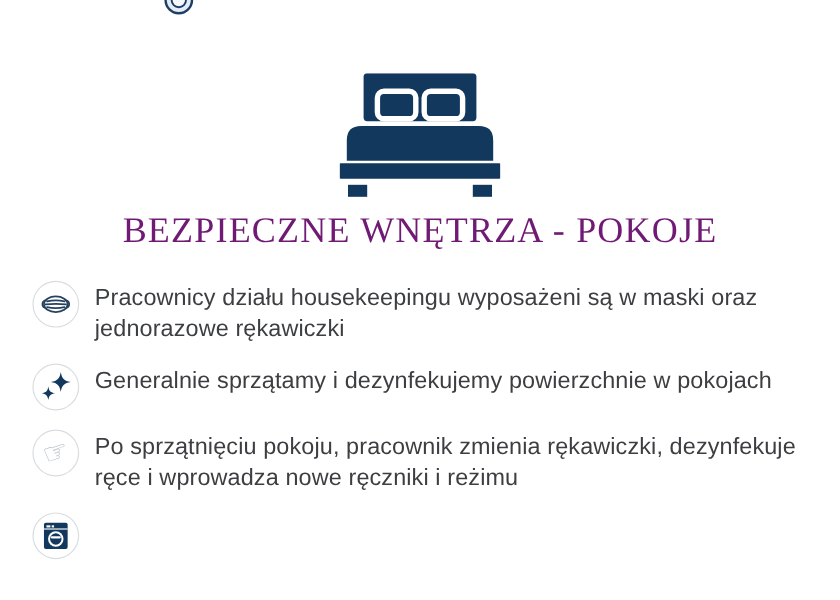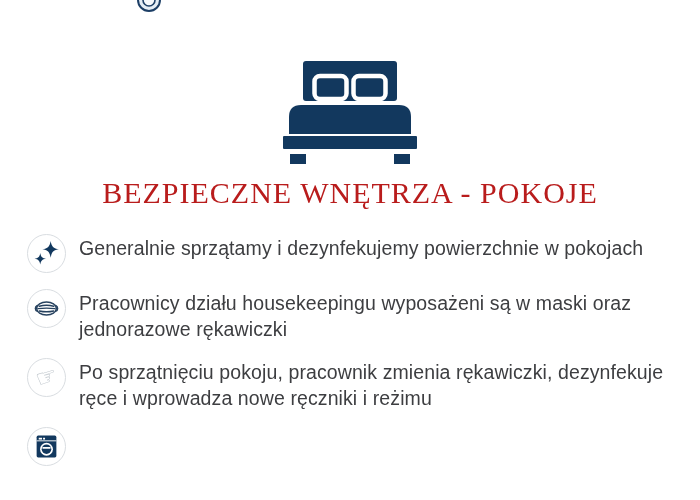--- a/index.html
+++ b/index.html
@@ -5,21 +5,21 @@
   html,body{margin:0;padding:0;background:#ffffff;}
   .canvas{
     position:relative;width:700px;height:500px;background:#ffffff;overflow:hidden;
     font-family:"Liberation Sans",sans-serif;
   }
   .partial-ring{position:absolute;left:136px;top:-13px;width:26px;height:26px;}
   .bed{position:absolute;left:283px;top:61px;width:134px;height:104px;}
   .title{
     position:absolute;top:176px;left:0;width:700px;text-align:center;
     font-family:"Liberation Serif",serif;font-weight:400;
-    font-size:30px;letter-spacing:1px;color:#b91c1c;white-space:nowrap;
+    font-size:30px;letter-spacing:1px;color:#701a75;white-space:nowrap;
   }
   .list{position:absolute;top:234px;left:27px;width:650px;display:flex;flex-direction:column;gap:16px;}
   .row{display:flex;align-items:flex-start;gap:13px;}
   .icon-circle{
     width:39px;height:39px;border-radius:50%;border:1.5px solid #d9dde1;
     box-sizing:border-box;flex:0 0 auto;display:flex;align-items:center;justify-content:center;
     background:#ffffff;
   }
   .row-text{
     font-size:19.5px;line-height:26px;color:#3d3e41;max-width:588px;padding-top:1px;
@@ -49,40 +49,40 @@
     <rect x="7" y="93" width="16" height="10" fill="#12385e"></rect>
     <rect x="111" y="93" width="16" height="10" fill="#12385e"></rect>
   </svg>
 
   <div class="title">BEZPIECZNE WNĘTRZA - POKOJE</div>
 
   <div class="list">
 
     <div class="row">
       <div class="icon-circle">
-        <svg viewBox="0 0 26 26" width="27" height="27" aria-hidden="true">
-          <path fill="#12385e" d="M17 1 C17.9 6.4 19.6 8.1 25 9 C19.6 9.9 17.9 11.6 17 17 C16.1 11.6 14.4 9.9 9 9 C14.4 8.1 16.1 6.4 17 1 Z"></path>
-          <path fill="#12385e" d="M7 12.5 C7.6 16.2 8.8 17.4 12.5 18 C8.8 18.6 7.6 19.8 7 23.5 C6.4 19.8 5.2 18.6 1.5 18 C5.2 17.4 6.4 16.2 7 12.5 Z"></path>
-        </svg>
-      </div>
-      <div class="row-text">Generalnie sprzątamy i dezynfekujemy powierzchnie w pokojach</div>
-    </div>
-
-    <div class="row">
-      <div class="icon-circle">
         <svg viewBox="0 0 26 26" width="27" height="27" fill="none" stroke="#27425f" stroke-width="1.4" stroke-linecap="round" aria-hidden="true">
           <ellipse cx="13" cy="13" rx="9.5" ry="6.3"></ellipse>
           <path d="M4.2 10 C1.6 11 1.6 15 4.3 15.8"></path>
           <path d="M21.8 10 C24.4 11 24.4 15 21.7 15.8"></path>
           <path d="M6 10.8 Q13 9 20 10.8"></path>
           <path d="M4.8 13.1 Q13 12.2 21.2 13.1"></path>
           <path d="M6 15.4 Q13 17 20 15.4"></path>
         </svg>
       </div>
       <div class="row-text">Pracownicy działu housekeepingu wyposażeni są w maski oraz jednorazowe rękawiczki</div>
+    </div>
+
+    <div class="row">
+      <div class="icon-circle">
+        <svg viewBox="0 0 26 26" width="27" height="27" aria-hidden="true">
+          <path fill="#12385e" d="M17 1 C17.9 6.4 19.6 8.1 25 9 C19.6 9.9 17.9 11.6 17 17 C16.1 11.6 14.4 9.9 9 9 C14.4 8.1 16.1 6.4 17 1 Z"></path>
+          <path fill="#12385e" d="M7 12.5 C7.6 16.2 8.8 17.4 12.5 18 C8.8 18.6 7.6 19.8 7 23.5 C6.4 19.8 5.2 18.6 1.5 18 C5.2 17.4 6.4 16.2 7 12.5 Z"></path>
+        </svg>
+      </div>
+      <div class="row-text">Generalnie sprzątamy i dezynfekujemy powierzchnie w pokojach</div>
     </div>
 
     <div class="row">
       <div class="icon-circle">
         <span class="hand-glyph">☞</span>
       </div>
       <div class="row-text">Po sprzątnięciu pokoju, pracownik zmienia rękawiczki, dezynfekuje ręce i wprowadza nowe ręczniki i reżimu</div>
     </div>
 
     <div class="row">

